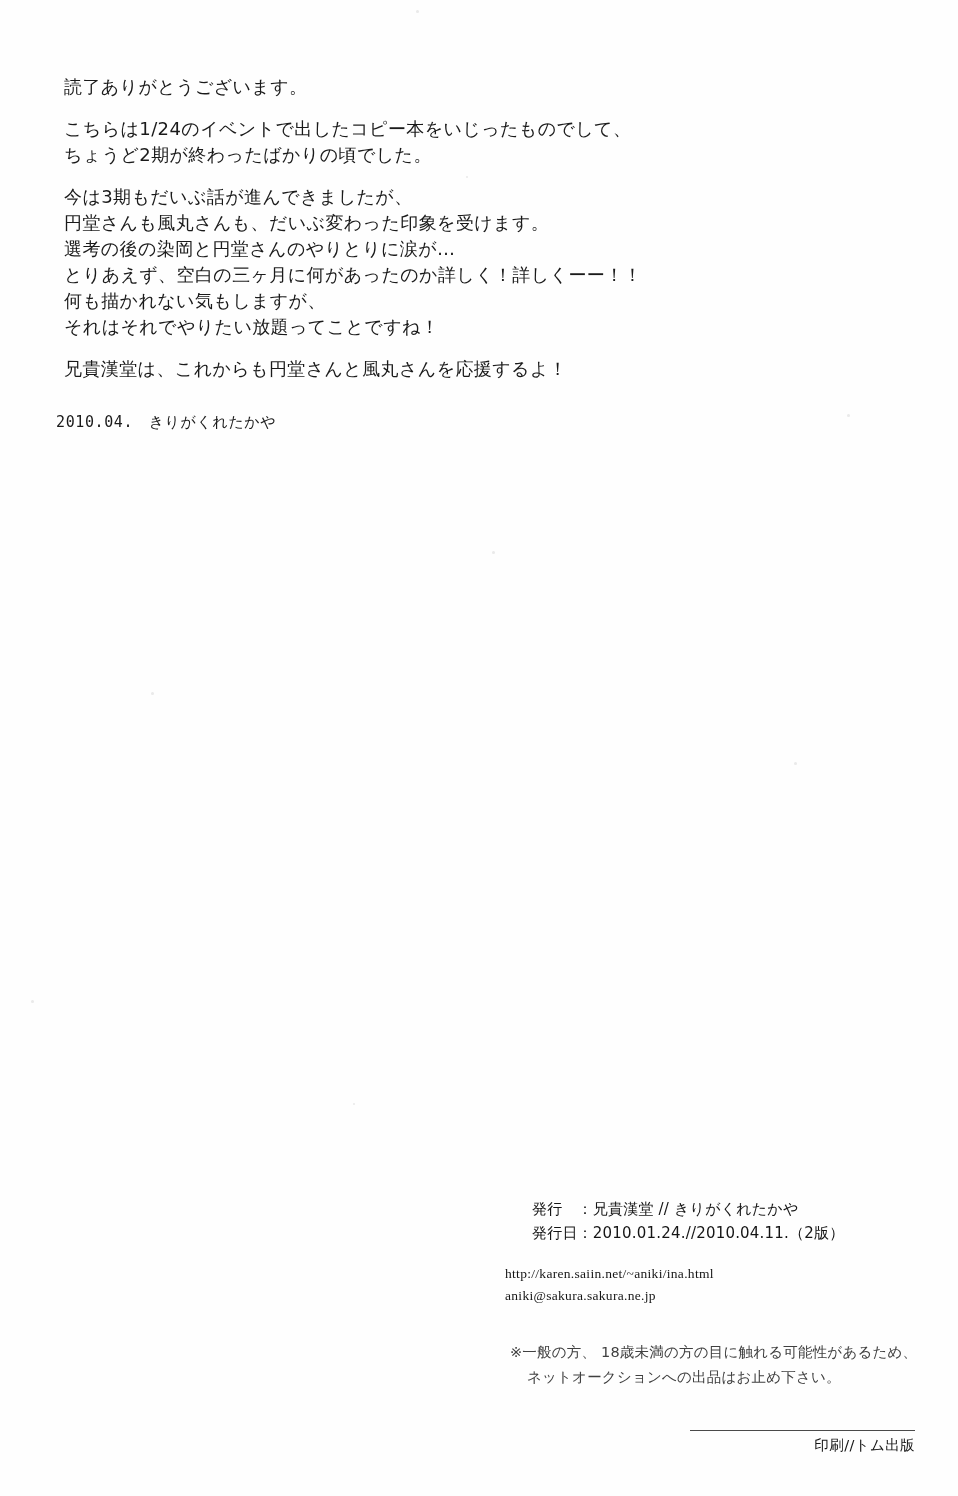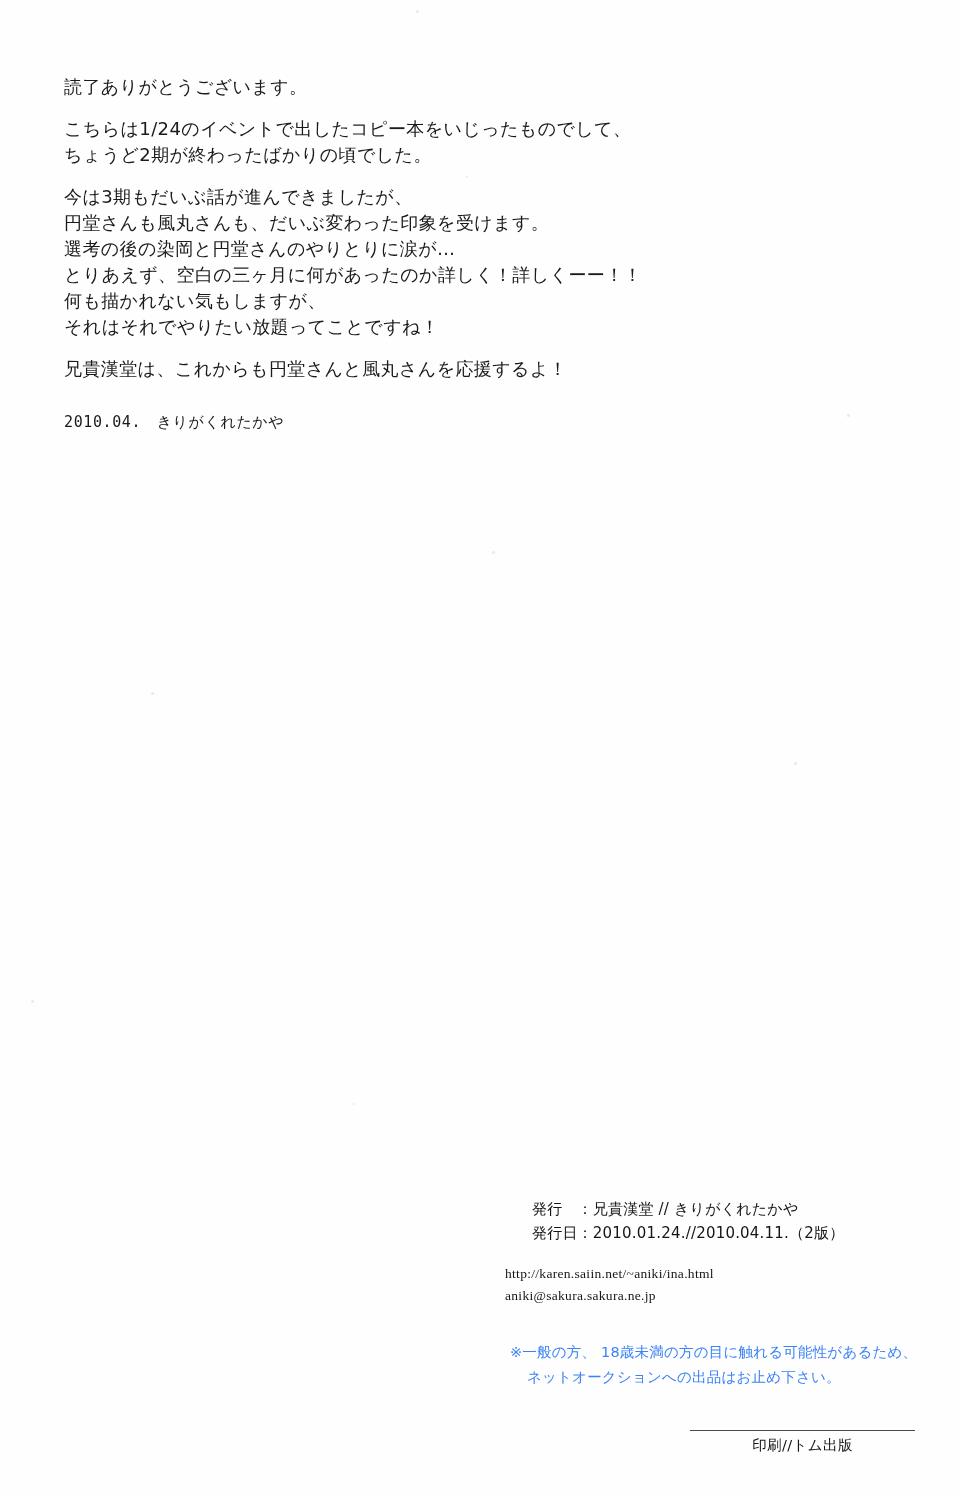--- a/index.html
+++ b/index.html
@@ -34,21 +34,21 @@
     font-size: 18px;
     line-height: 26px;
     letter-spacing: 0.4px;
     white-space: pre;
     color: #1a1a1a;
   }
   .aw-gap { height: 16px; }
 
   .signature {
     position: absolute;
-    left: 64px;
+    left: 56px;
     top: 413px;
     font-size: 15px;
     letter-spacing: 0.6px;
     font-family: "DejaVu Sans Mono", monospace;
     color: #1a1a1a;
     white-space: pre;
   }
 
   .colophon {
     position: absolute;
@@ -78,30 +78,30 @@
     position: absolute;
     left: 510px;
     top: 1340px;
     width: 420px;
   }
   .notice-line {
     font-size: 14.5px;
     line-height: 25px;
     letter-spacing: 0.2px;
     white-space: pre;
-    color: #3b82f6;
+    color: #404040;
   }
   .notice-line.indent { padding-left: 17px; }
 
   .printer {
     position: absolute;
     left: 690px;
     top: 1430px;
     width: 225px;
-    text-align: center;
+    text-align: right;
   }
   .printer-rule {
     border-top: 1px solid #4a4a4a;
     margin-bottom: 5px;
     width: 225px;
   }
   .printer-text {
     font-size: 14.5px;
     letter-spacing: 0.4px;
     white-space: pre;

